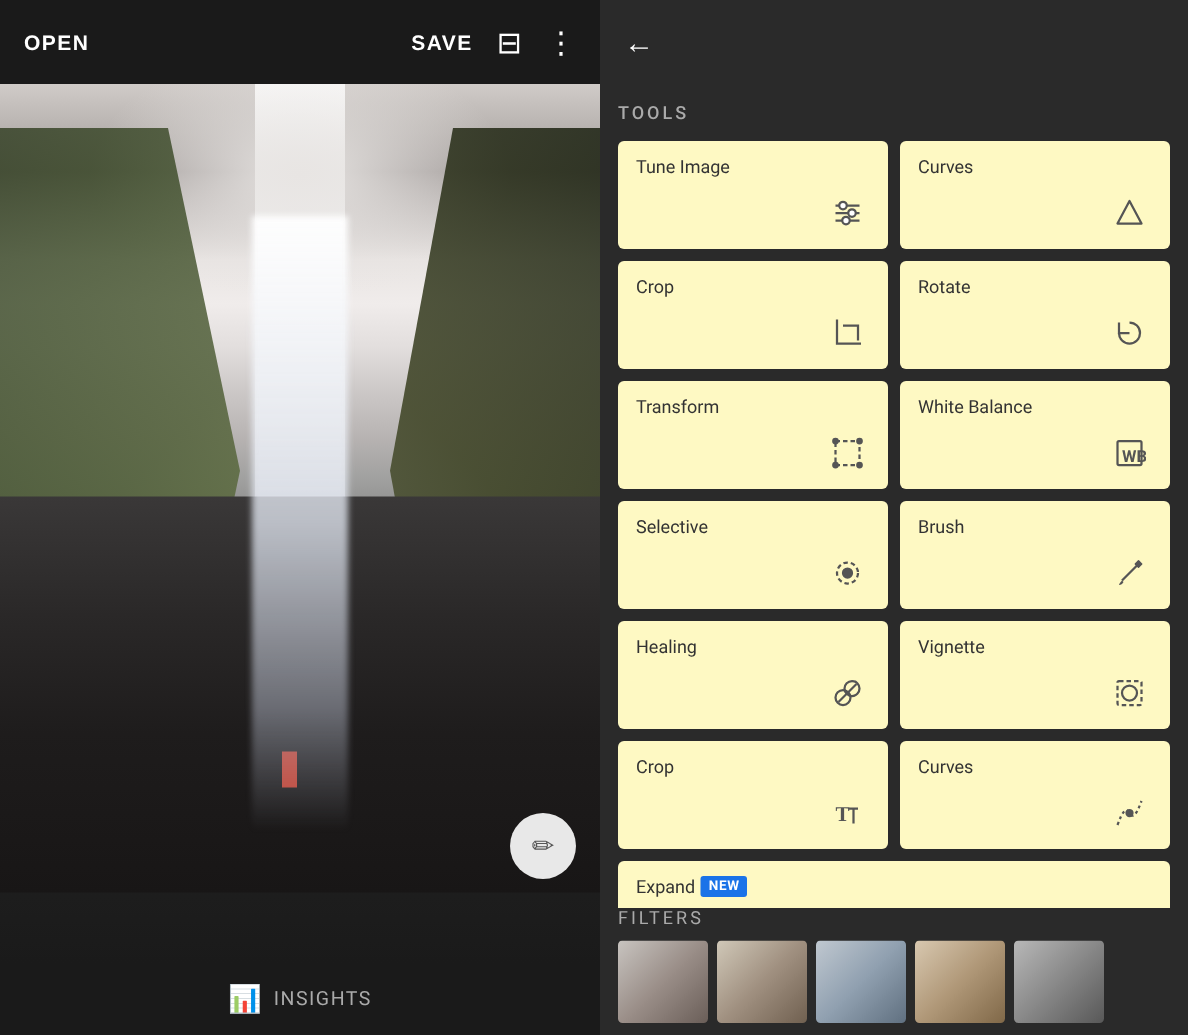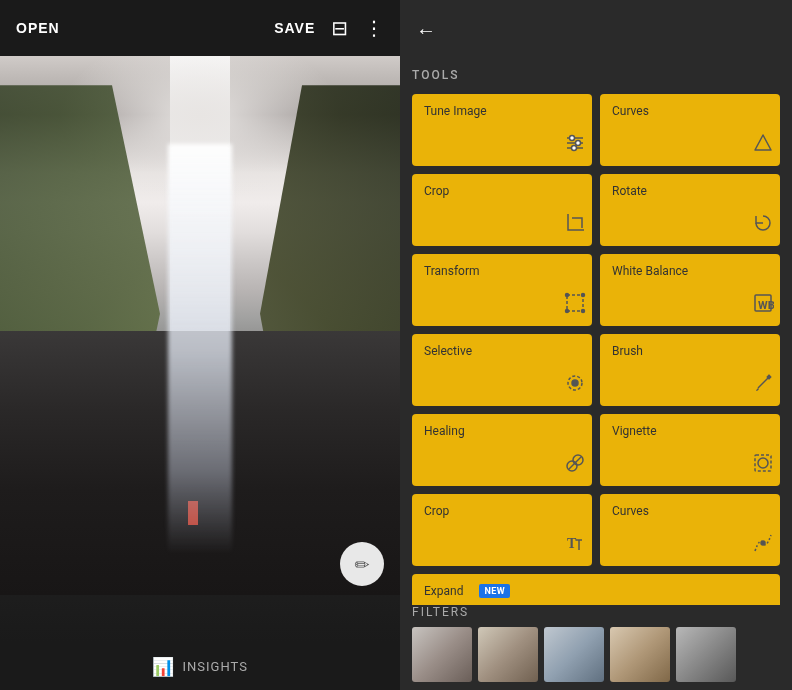--- a/index.html
+++ b/index.html
@@ -237,23 +237,23 @@
     }
 
     .tools-grid {
       display: grid;
       grid-template-columns: 1fr 1fr;
       gap: 8px;
       margin-bottom: 16px;
     }
 
     .tool-card {
-      background: #eab308;
+      background: #fef9c3;
       border-radius: 4px;
-      padding: 10px 6px 8px 12px;
+      padding: 10px 16px 8px 12px;
       cursor: pointer;
       display: flex;
       flex-direction: column;
       min-height: 72px;
       position: relative;
     }
 
     .tool-name {
       font-size: 12px;
       color: #333;
@@ -264,21 +264,21 @@
     .tool-icon {
       font-size: 18px;
       color: #555;
       align-self: flex-end;
       margin-top: 8px;
     }
 
     .tool-card.expand-card .tool-name-row {
       display: flex;
       align-items: center;
-      gap: 16px;
+      gap: 4px;
     }
 
     .new-badge {
       background: #1a73e8;
       color: white;
       font-size: 9px;
       font-weight: 700;
       padding: 2px 5px;
       border-radius: 2px;
       letter-spacing: 0.5px;

